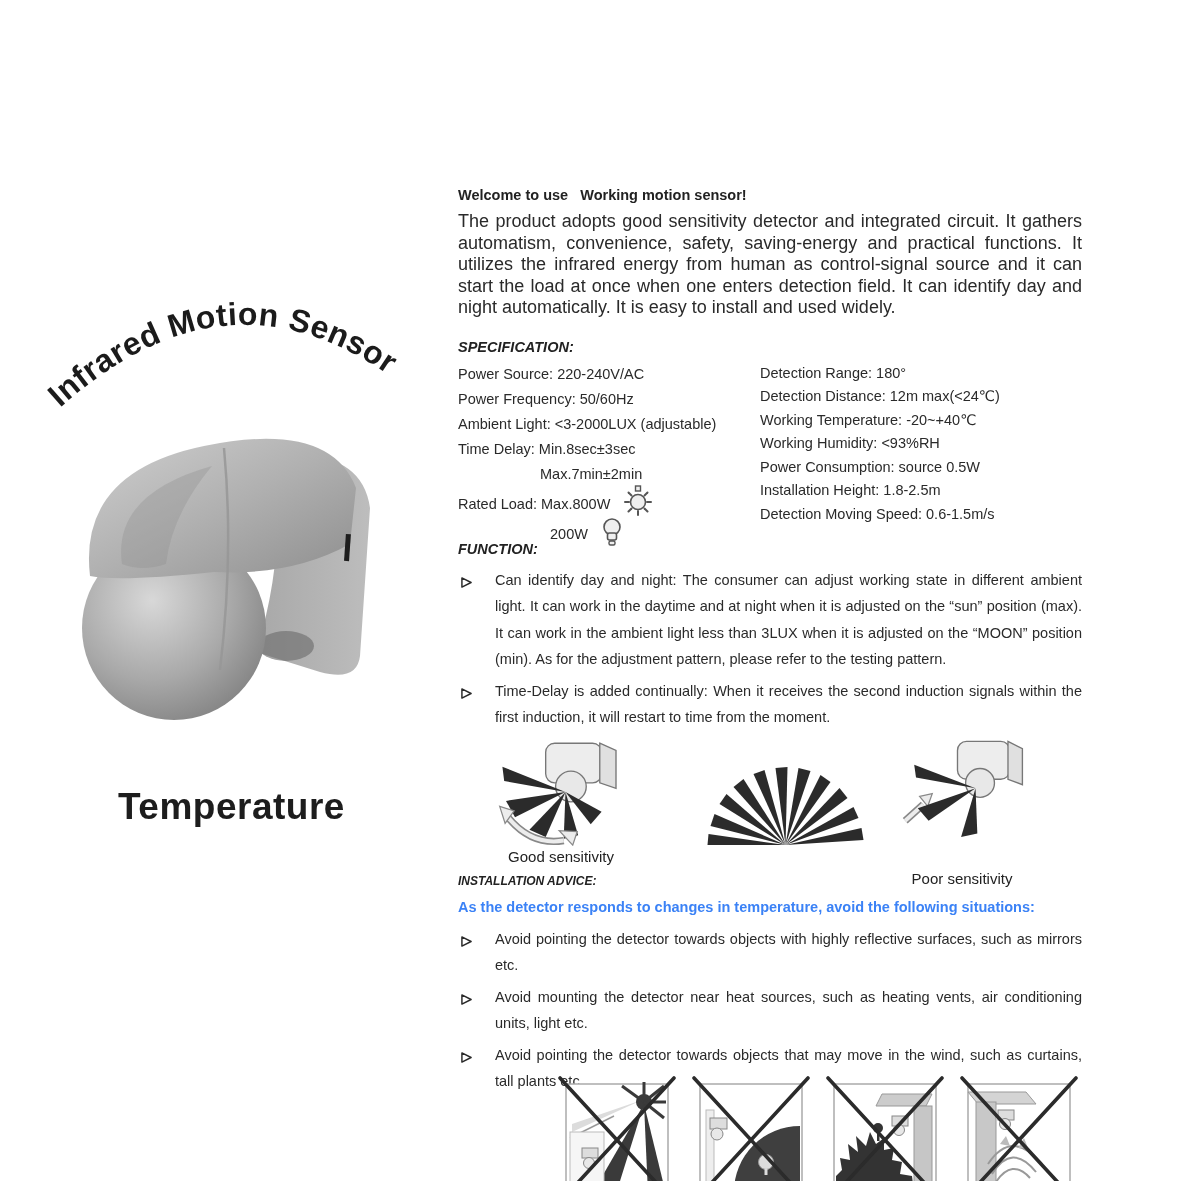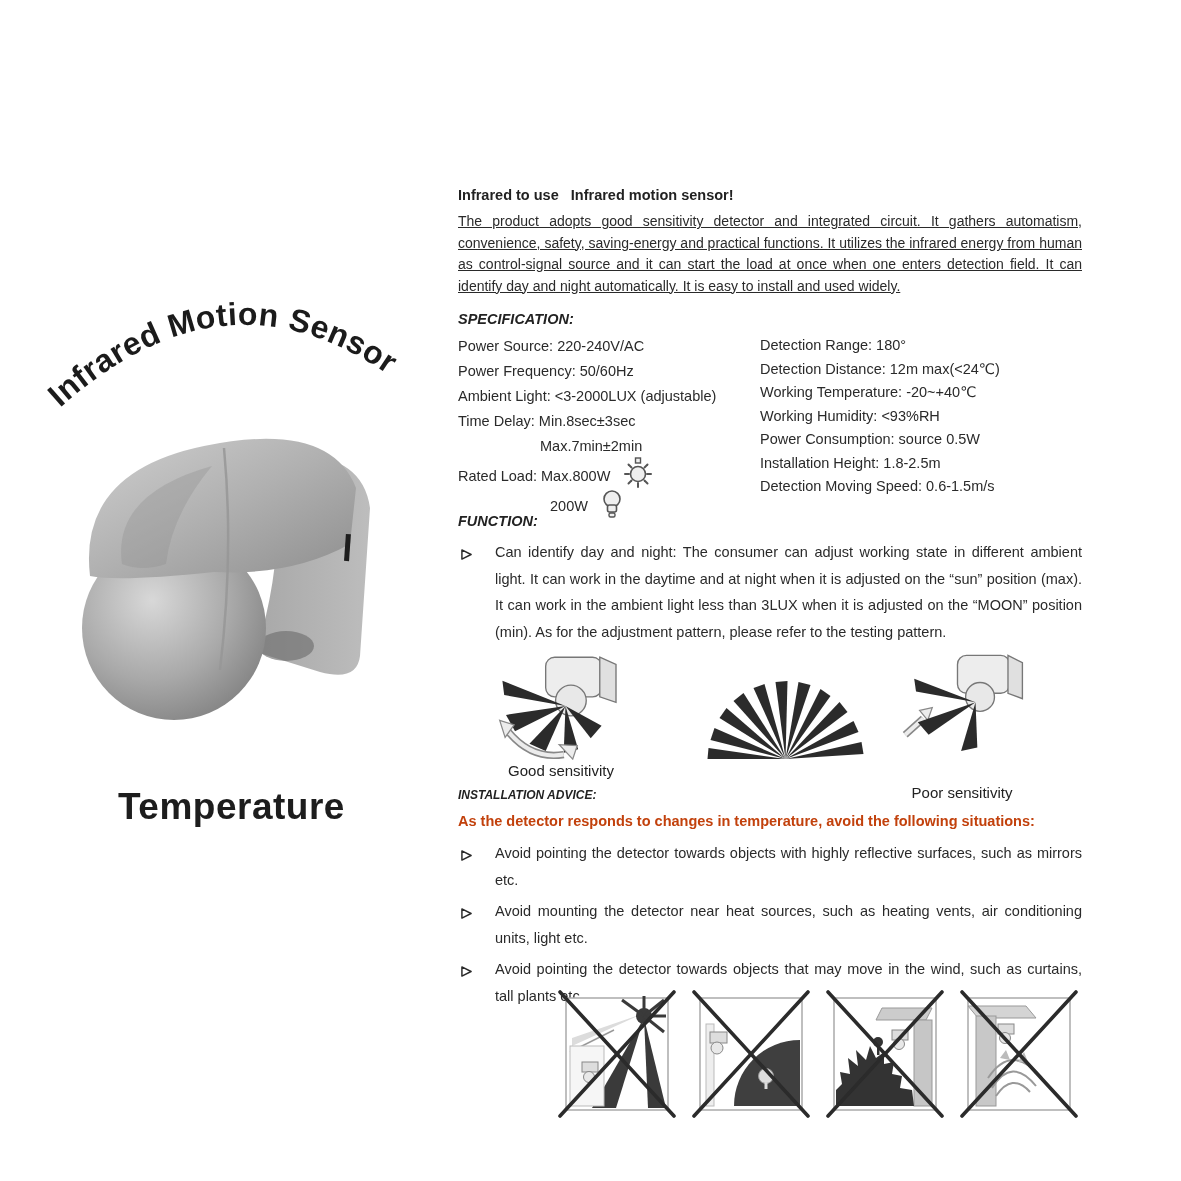--- a/index.html
+++ b/index.html
@@ -11,40 +11,40 @@
   
   #arc-title{position:absolute;left:46px;top:278px;}
   #product-photo{position:absolute;left:62px;top:414px;}
   #instruction-label{
     position:absolute;left:118px;top:786px;font-size:37px;font-weight:bold;
     color:#1d1d1d;letter-spacing:0.5px;
   }
   
   #right-col{position:absolute;left:458px;top:186px;width:624px;}
   .h-welcome{font-size:14.5px;font-weight:bold;line-height:19px;margin:0 0 6px 0;white-space:pre-wrap;color:#222;}
-  .intro-para{font-size:14px;line-height:21.5px;margin:0 0 13px 0;text-align:justify;text-decoration:underline;}
+  .intro-para{font-size:18px;line-height:21.5px;margin:0 0 19px 0;text-align:justify;}
   .sec-heading{font-size:14.5px;font-weight:bold;font-style:italic;line-height:19px;margin:0 0 5px 0;color:#222;}
   .spec-grid{display:flex;height:172px;overflow:visible;margin-bottom:2px;}
   .spec-left{width:302px;}
   .spec-right{width:322px;}
   .spec-left .line{font-size:14.5px;line-height:25px;}
   .spec-right .line{font-size:14.5px;line-height:23.5px;}
   .indent-a{padding-left:82px;}
   .indent-b{padding-left:92px;}
   .icon-row{display:flex;align-items:flex-end;height:30px;}
   .icon-row .icn{margin-left:12px;display:inline-flex;}
   .h-func{font-size:14.5px;font-weight:bold;font-style:italic;line-height:19px;margin:6px 0 8px 0;color:#222;}
   .bullet{display:flex;margin-bottom:5px;}
   .bullet .marker{flex:0 0 34px;padding-top:7px;padding-left:3px;}
   .bullet .btext{flex:1;font-size:14.5px;line-height:26.5px;text-align:justify;}
   .figures-row{display:flex;align-items:flex-start;margin:4px 0 2px 0;height:130px;}
   .fig-item{display:flex;flex-direction:column;align-items:center;}
   .fig-caption{font-size:15px;margin-top:2px;color:#222;}
   .h-install{font-size:12px;font-weight:bold;font-style:italic;line-height:19px;margin:6px 0 6px 0;color:#222;}
-  .intro-bold{font-size:14.5px;font-weight:bold;line-height:21px;margin:0 0 8px 0;color:#c2410c;}
+  .intro-bold{font-size:14.5px;font-weight:bold;line-height:21px;margin:0 0 8px 0;color:#3b82f6;}
   .avoid-strip{display:flex;gap:16px;margin:-26px 0 0 100px;}
 </style>
 </head>
 <body>
 
 <div id="page">
 
   <svg id="arc-title" width="384" height="150" viewBox="0 0 384 150" aria-hidden="true">
     <defs>
         <path id="arcpath" d="M 14,130 Q 192,-30 370,118" fill="none"></path>
@@ -77,21 +77,21 @@
     <path d="M28,162 Q16,58 142,32 Q268,6 294,74 L288,130 Q230,162 152,158 Q58,168 28,162 Z" fill="url(#bod)"></path>
     <path d="M162,34 Q172,140 158,256" stroke="#979797" stroke-width="2.5" fill="none" opacity="0.85"></path>
     <path d="M60,150 Q50,80 150,52 Q110,100 104,150 Q80,158 60,150 Z" fill="#8f8f8f" opacity="0.35"></path>
     <rect x="283" y="120" width="5" height="27" fill="#1e1e1e" transform="rotate(4 285 133)"></rect>
   </svg>
 
   <div id="instruction-label">Temperature</div>
 
   <div id="right-col">
 
-    <div class="h-welcome">Infrared to use   Infrared motion sensor!</div>
+    <div class="h-welcome">Welcome to use   Working motion sensor!</div>
     <p class="intro-para">The product adopts good sensitivity detector and integrated circuit. It gathers automatism, convenience, safety, saving-energy and practical functions. It utilizes the infrared energy from human as control-signal source and it can start the load at once when one enters detection field. It can identify day and night automatically. It is easy to install and used widely.</p>
 
     <div class="sec-heading">SPECIFICATION:</div>
     <div class="spec-grid">
       <div class="spec-left">
         <div class="line">Power Source: 220-240V/AC</div>
         <div class="line">Power Frequency: 50/60Hz</div>
         <div class="line">Ambient Light: &lt;3-2000LUX (adjustable)</div>
         <div class="line">Time Delay: Min.8sec±3sec</div>
         <div class="line indent-a">Max.7min±2min</div>
@@ -138,20 +138,28 @@
     <div class="h-func">FUNCTION:</div>
 
     <div class="bullet">
       <span class="marker">
         <svg width="11" height="11" viewBox="0 0 12 12">
             <path d="M1,1 L11,6 L1,11 Z" fill="none" stroke="#2a2a2a" stroke-width="1.6" stroke-linejoin="round"></path>
           </svg>
       </span>
       <div class="btext">Can identify day and night: The consumer can adjust working state in different ambient light. It can work in the daytime and at night when it is adjusted on the “sun” position (max). It can work in the ambient light less than 3LUX when it is adjusted on the “MOON” position (min). As for the adjustment pattern, please refer to the testing pattern.</div>
     </div>
+    <div class="bullet">
+      <span class="marker">
+        <svg width="11" height="11" viewBox="0 0 12 12">
+            <path d="M1,1 L11,6 L1,11 Z" fill="none" stroke="#2a2a2a" stroke-width="1.6" stroke-linejoin="round"></path>
+          </svg>
+      </span>
+      <div class="btext">Time-Delay is added continually: When it receives the second induction signals within the first induction, it will restart to time from the moment.</div>
+    </div>
 
     <div class="figures-row">
       <div class="fig-item" style="margin-left:28px;">
         <svg width="150" height="110" viewBox="0 0 150 122">
           <rect x="58" y="8" width="62" height="44" rx="10" fill="#ededed" stroke="#777" stroke-width="1.5"></rect>
           <polygon points="118,8 136,16 136,58 118,52" fill="#e0e0e0" stroke="#777" stroke-width="1.5"></polygon>
           <circle cx="86" cy="56" r="17" fill="#e8e8e8" stroke="#777" stroke-width="1.5"></circle>
           <g fill="#2b2b2b">
             <polygon points="80,62 10,34 12,50"></polygon>
               <polygon points="80,62 14,72 24,90"></polygon>

